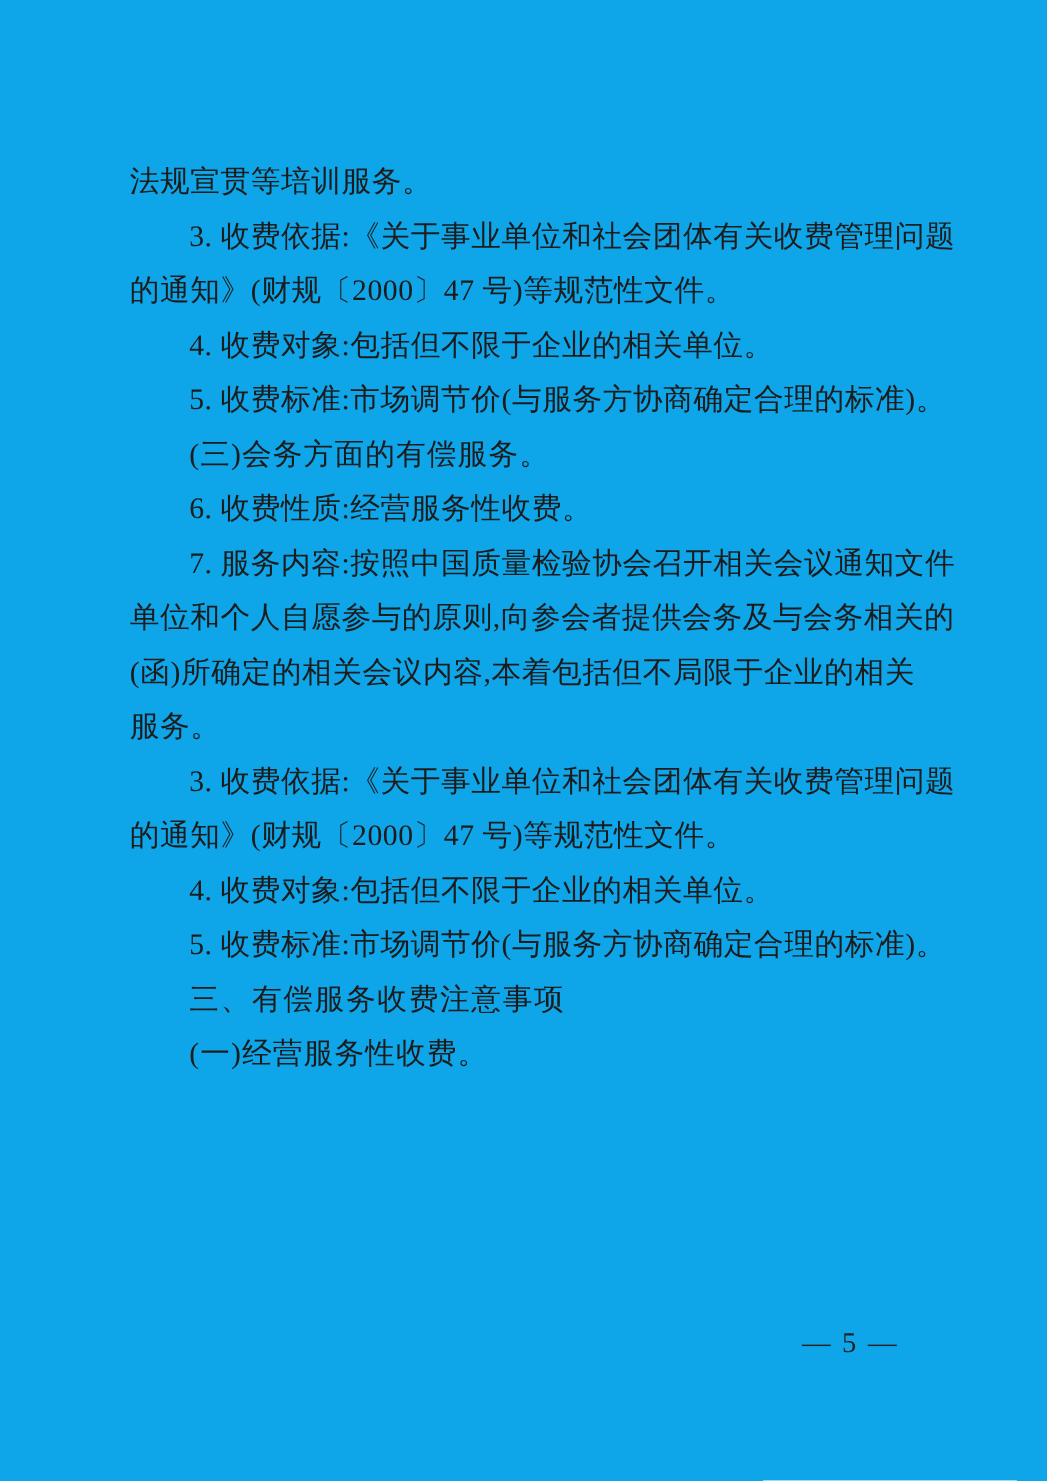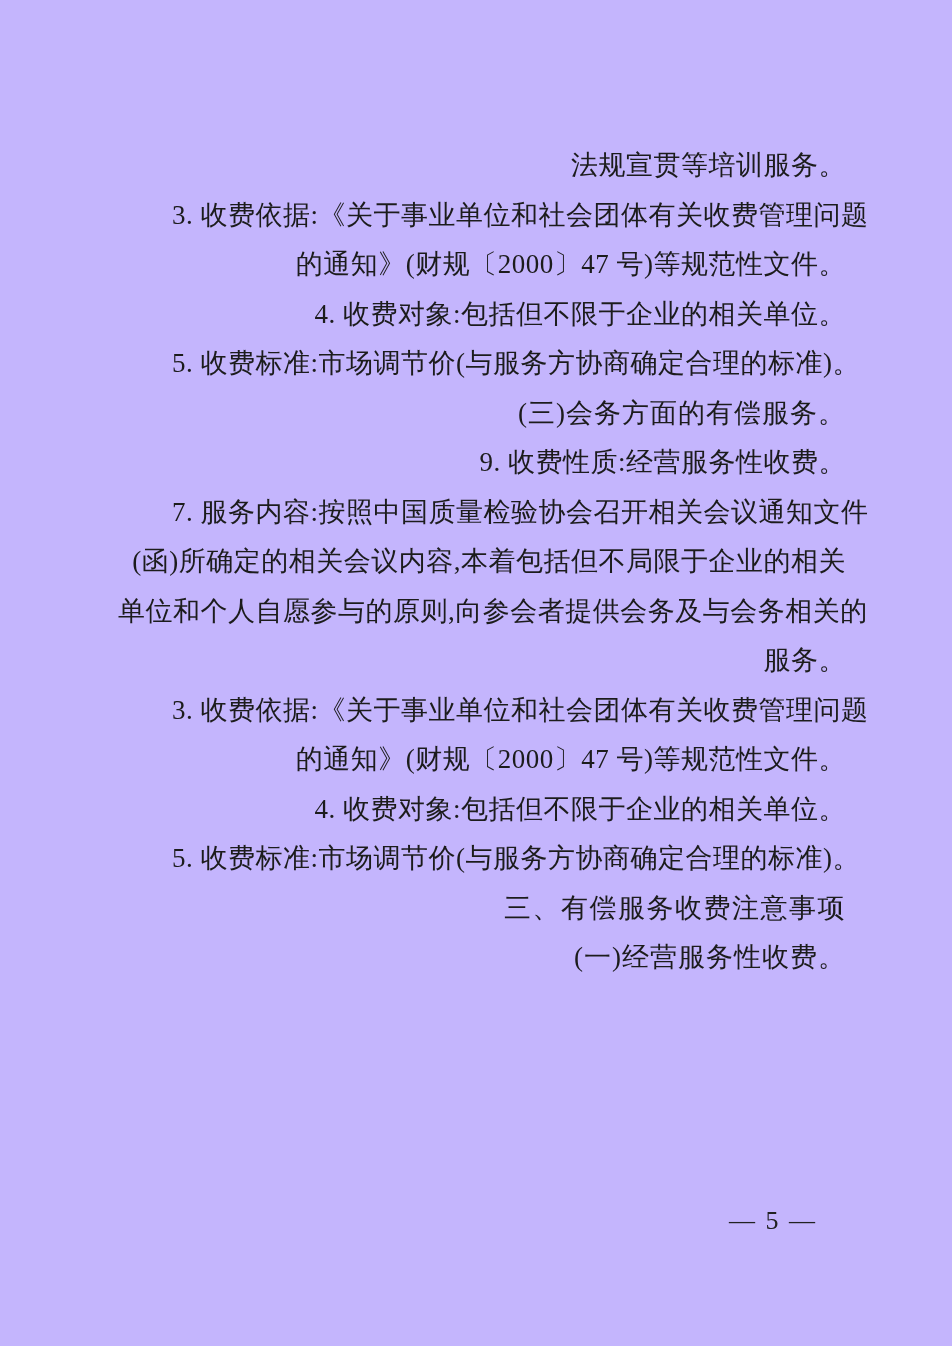--- a/index.html
+++ b/index.html
@@ -4,25 +4,24 @@
 <style>
   html, body {
     margin: 0;
     padding: 0;
     background: #ffffff;
   }
   .page {
     position: relative;
     width: 952px;
     height: 1346px;
-    background: #c4b5fd;
+    background: #0ea5e9;
     overflow: hidden;
     font-family: "Liberation Serif", "DejaVu Serif", serif;
     color: #1c1c1c;
-    text-align: right;
   }
   .doc-body {
     position: absolute;
     left: 118px;
     top: 141px;
     width: 728px;
     font-size: 27px;
     line-height: 49.5px;
     letter-spacing: 0.5px;
   }
@@ -71,27 +70,27 @@
 
     <div class="para">
       <div class="line ind">5. 收费标准:市场调节价(与服务方协商确定合理的标准)。</div>
     </div>
 
     <div class="para kai">
       <div class="line ind">(三)会务方面的有偿服务。</div>
     </div>
 
     <div class="para">
-      <div class="line ind">9. 收费性质:经营服务性收费。</div>
+      <div class="line ind">6. 收费性质:经营服务性收费。</div>
     </div>
 
     <div class="para">
       <div class="line ind">7. 服务内容:按照中国质量检验协会召开相关会议通知文件</div>
+      <div class="line">单位和个人自愿参与的原则,向参会者提供会务及与会务相关的</div>
       <div class="line">(函)所确定的相关会议内容,本着包括但不局限于企业的相关</div>
-      <div class="line">单位和个人自愿参与的原则,向参会者提供会务及与会务相关的</div>
       <div class="line">服务。</div>
     </div>
 
     <div class="para">
       <div class="line ind">3. 收费依据:《关于事业单位和社会团体有关收费管理问题</div>
       <div class="line">的通知》(财规〔2000〕47 号)等规范性文件。</div>
     </div>
 
     <div class="para">
       <div class="line ind">4. 收费对象:包括但不限于企业的相关单位。</div>

